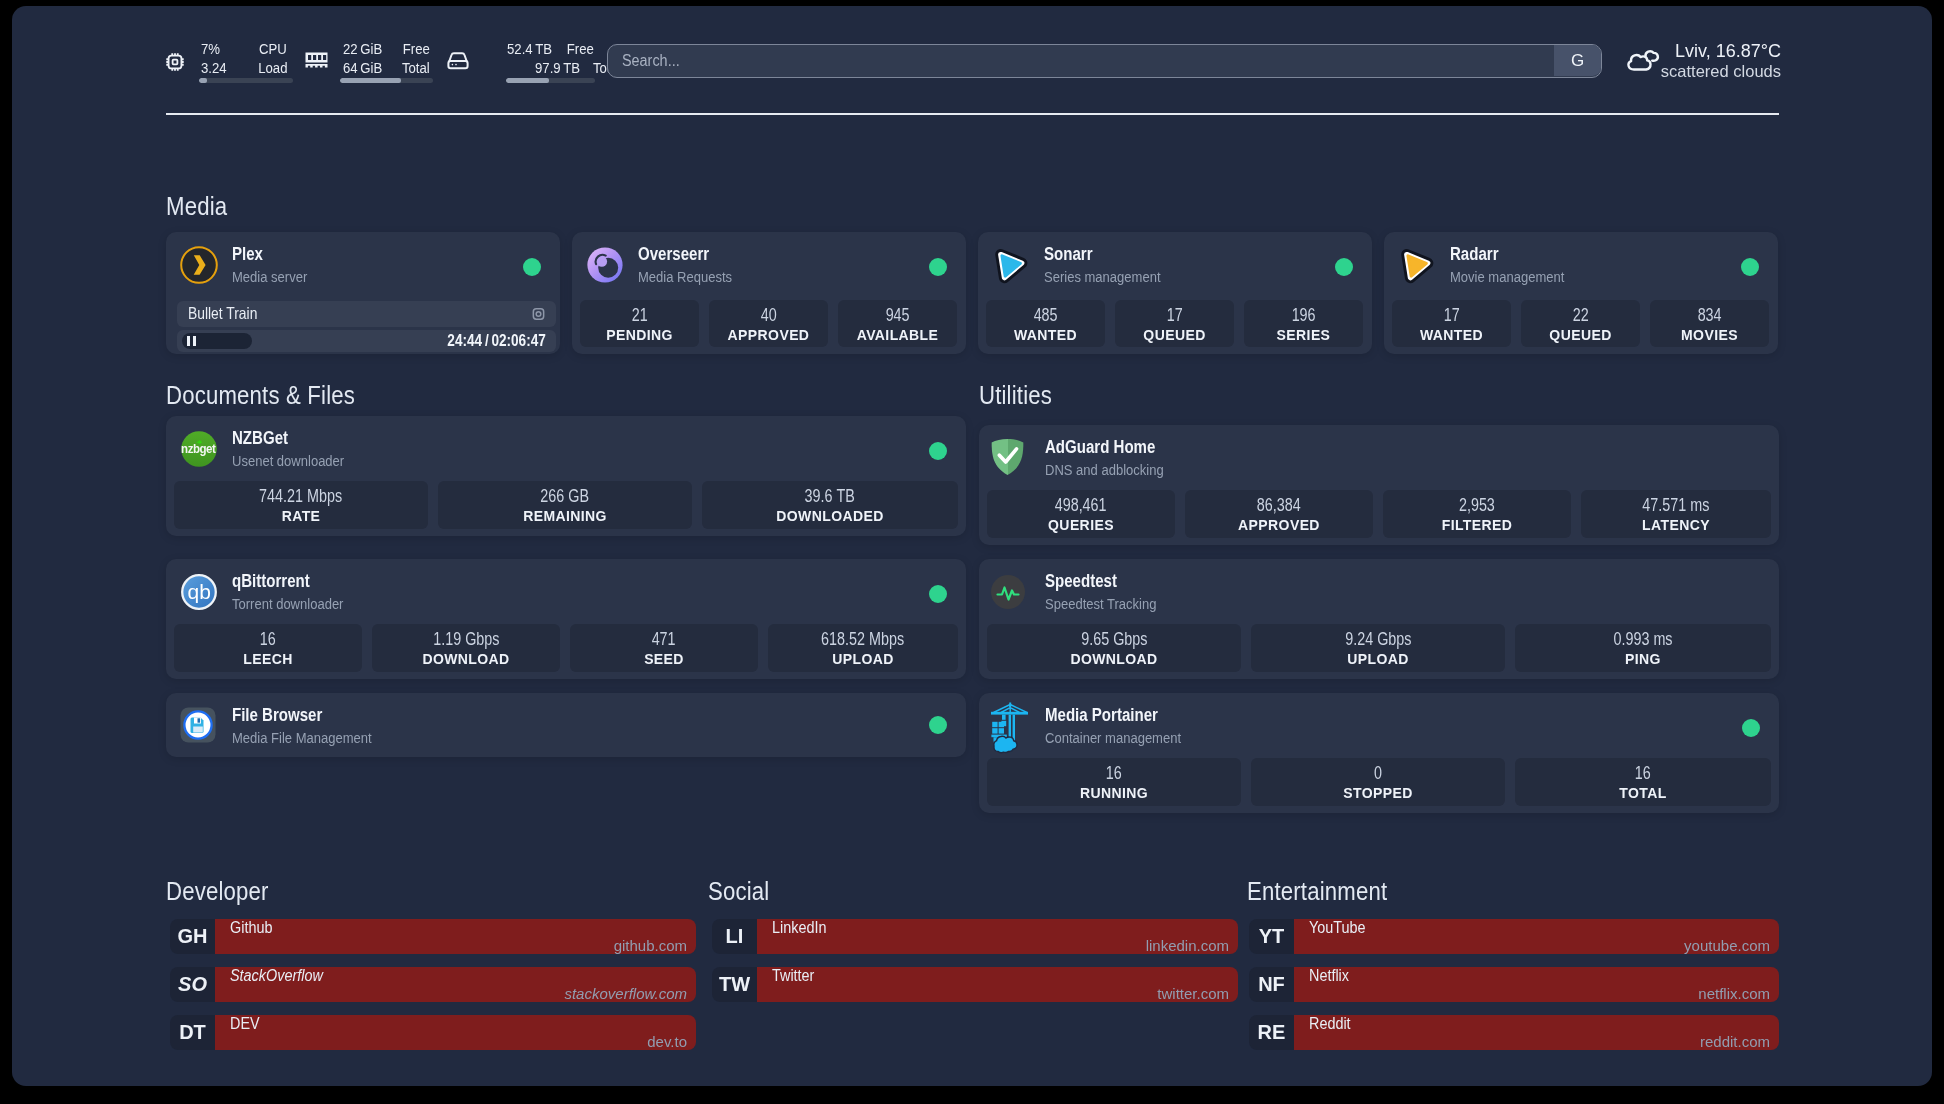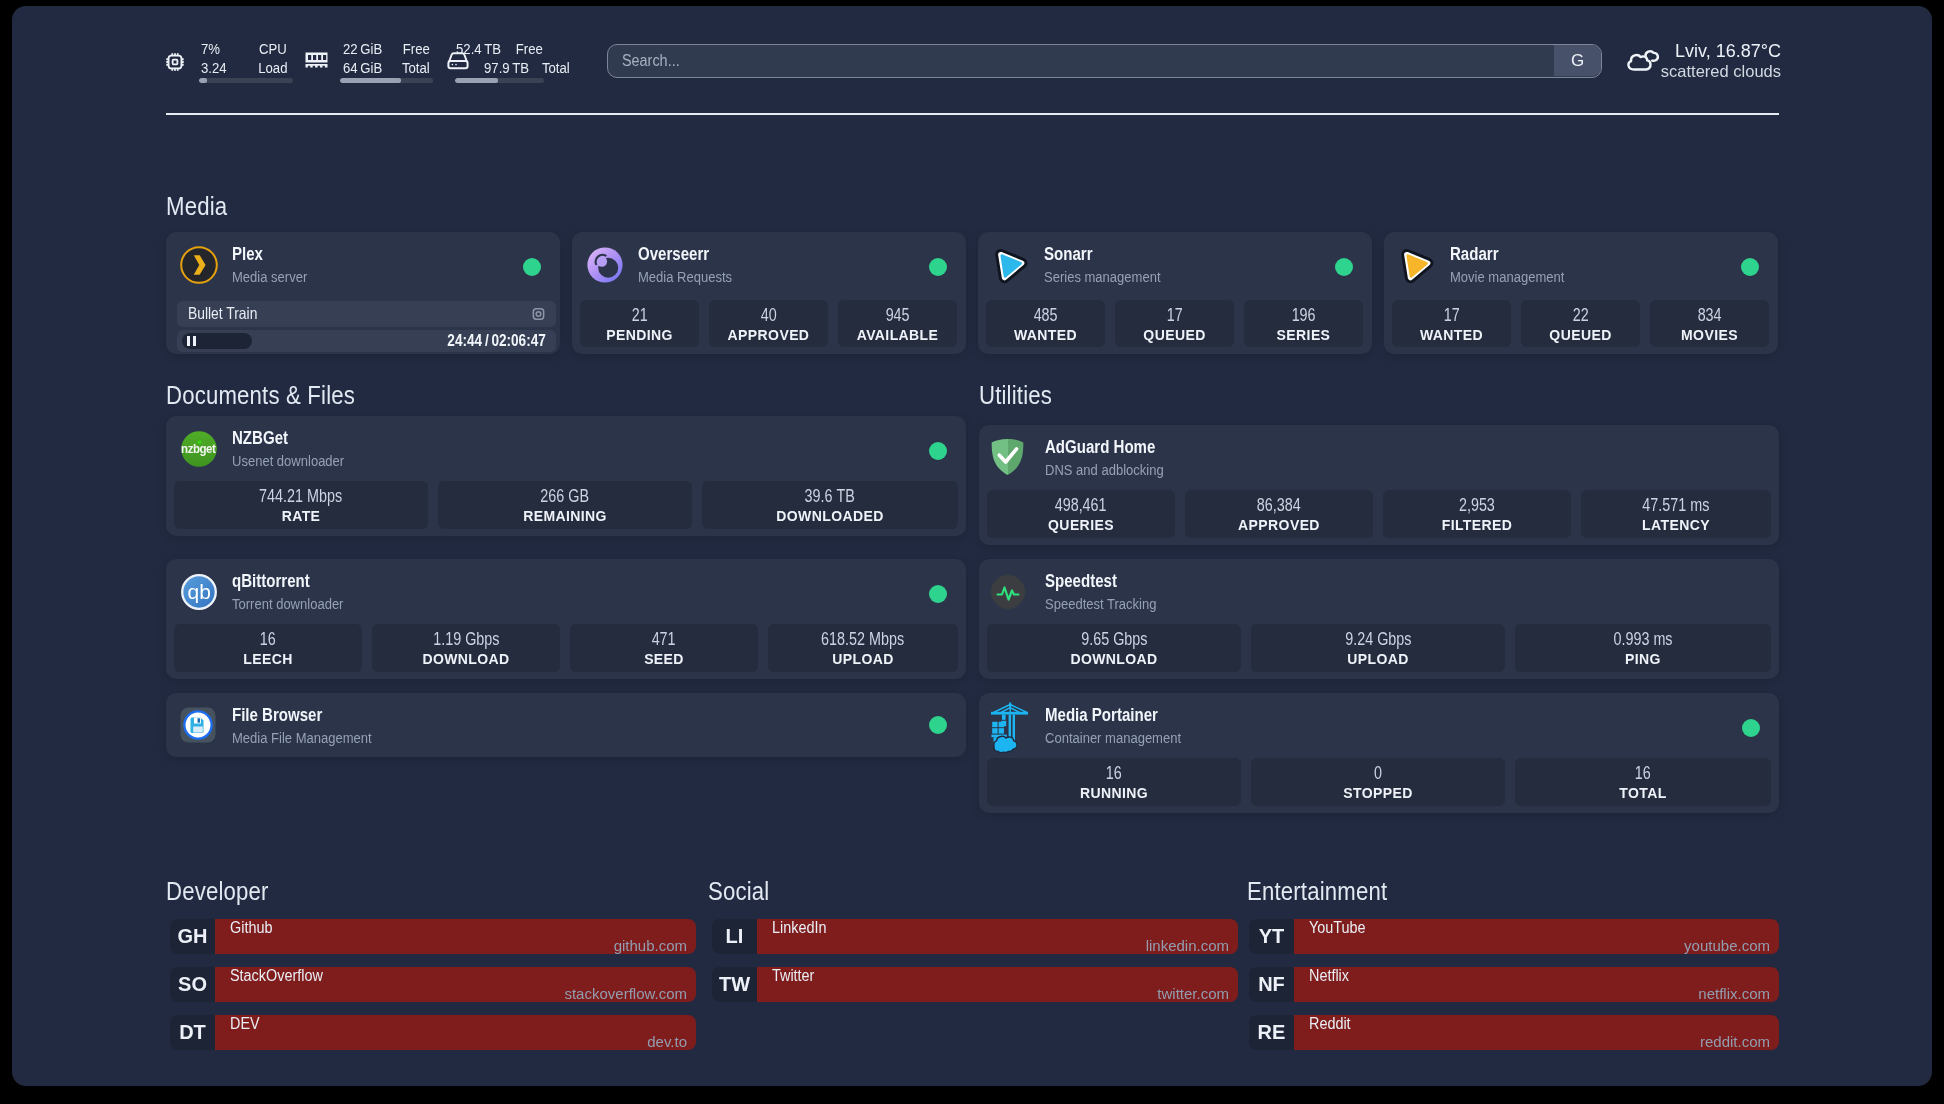--- a/index.html
+++ b/index.html
@@ -75,21 +75,21 @@
   <div class="bar">
       <div class="fill" style="width:66%;"></div>
     </div>
 </div>
 <svg class="abs" style="left:447px; top:50px;" width="22" height="21" viewBox="0 0 22 21" fill="none" stroke="#eef2f8" stroke-width="2">
   <path d="M2 12 L4.6 4.8 Q5.1 3.2 6.9 3.2 L15.1 3.2 Q16.9 3.2 17.4 4.8 L20 12"></path>
   <rect x="1.4" y="11" width="19.2" height="7.2" rx="2.2"></rect>
   <circle cx="5.4" cy="14.6" r="0.8" fill="#eef2f8" stroke="none"></circle>
   <circle cx="9" cy="14.6" r="0.8" fill="#eef2f8" stroke="none"></circle>
 </svg>
-<div class="res" style="left:455px; width:89px;">
+<div class="res" style="left:506px; width:89px;">
   <div class="row" style="padding:0 1px;">
       <span>52.4 TB</span>
       <span>Free</span>
     </div>
   <div class="row" style="padding:0 1px;margin-left:28px;">
       <span>97.9 TB</span>
       <span>Total</span>
     </div>
   <div class="bar">
       <div class="fill" style="width:48%;"></div>
@@ -370,21 +370,21 @@
     </div>
 </div>
 
 <div class="bkrow" style="left:170px; top:919px; width:526px;">
   <div class="bkabbr">GH</div>
   <div class="bkmain">
       <span class="bkname">Github</span>
       <span class="bkurl">github.com</span>
     </div>
 </div>
-<div class="bkrow" style="left:170px; top:967px; width:526px;">
+<div class="bkrow" style="left:170px; top:967px; width:526px;font-style:italic;">
   <div class="bkabbr">SO</div>
   <div class="bkmain">
       <span class="bkname">StackOverflow</span>
       <span class="bkurl">stackoverflow.com</span>
     </div>
 </div>
 <div class="bkrow" style="left:170px; top:1015px; width:526px;">
   <div class="bkabbr">DT</div>
   <div class="bkmain">
       <span class="bkname">DEV</span>

